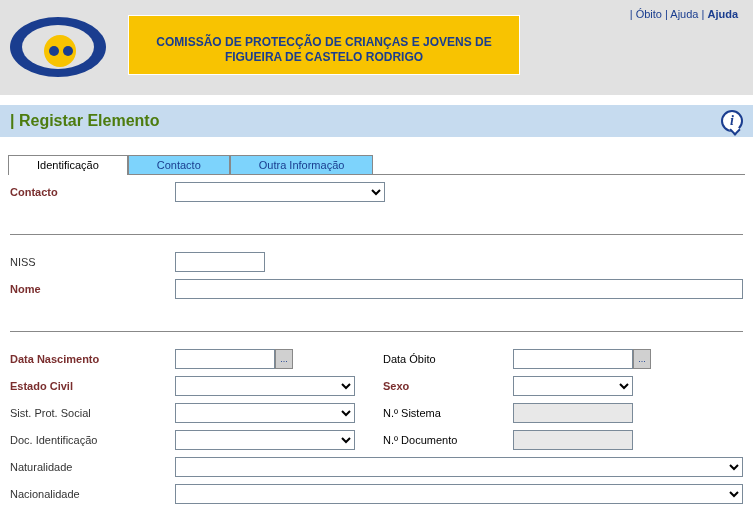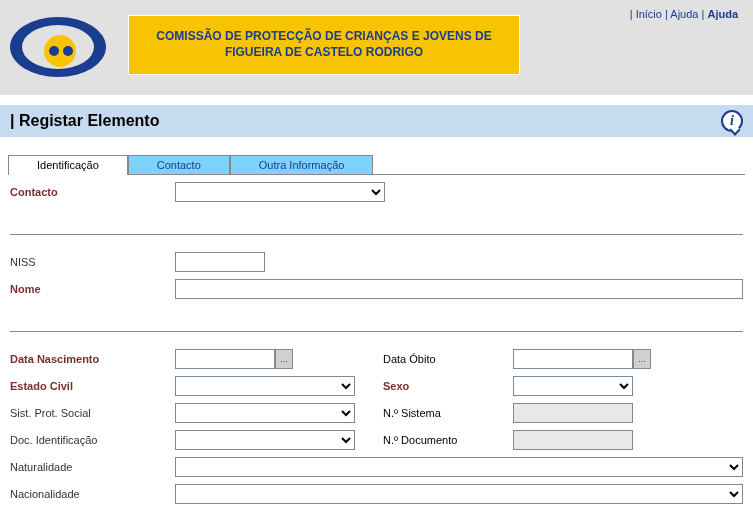--- a/index.html
+++ b/index.html
@@ -1,27 +1,27 @@
 <!DOCTYPE html>
 <html><head>
 <meta charset="utf-8">
 <style>
   * { box-sizing: border-box; margin: 0; padding: 0; }
   body { font-family: Verdana, Arial, sans-serif; font-size: 11px; background: #fff; width: 753px; }
   
   .header-bar { background: #e1e1e1; height: 95px; position: relative; padding: 8px; }
   .logo { position: absolute; left: 8px; top: 15px; width: 100px; height: 65px; }
-  .banner { position: absolute; left: 128px; top: 15px; width: 392px; height: 60px; background: #f8c301; border: 1px solid #fff; display: flex; align-items: center; justify-content: center; text-align: center; padding: 8px; }
+  .banner { position: absolute; left: 128px; top: 15px; width: 392px; height: 60px; background: #f8c301; border: 1px solid #fff; display: flex; align-items: flex-end; justify-content: center; text-align: center; padding: 8px; }
   .banner-text { color: #1a3d8f; font-weight: bold; font-size: 12px; line-height: 1.3; }
   .top-links { position: absolute; right: 15px; top: 8px; font-size: 11px; color: #1a3d8f; }
   .top-links a { color: #1a3d8f; text-decoration: none; cursor: pointer; }
   .top-links .bold { font-weight: bold; }
   
   .title-bar { background: #c6dbef; height: 32px; display: flex; align-items: center; justify-content: space-between; padding: 0 10px; margin-top: 10px; }
-  .title-bar h1 { color: #000000; font-size: 16px; font-weight: bold; }
+  .title-bar h1 { color: #4d7c0f; font-size: 16px; font-weight: bold; }
   .info-icon { width: 22px; height: 22px; background: #fff; border: 2px solid #1a3d8f; border-radius: 50%; display: flex; align-items: center; justify-content: center; color: #1a3d8f; font-weight: bold; font-style: italic; font-family: serif; font-size: 14px; cursor: pointer; position: relative; }
   .info-icon::after { content: ''; position: absolute; bottom: -4px; right: 2px; width: 6px; height: 6px; background: #fff; border-right: 2px solid #1a3d8f; border-bottom: 2px solid #1a3d8f; transform: rotate(45deg); }
   
   .tabs { display: flex; border-bottom: 1px solid #888; margin: 18px 8px 0 8px; }
   .tab { padding: 3px 28px; border: 1px solid #888; border-bottom: none; background: #7dd3fc; color: #1a3d8f; font-size: 11px; cursor: pointer; margin-right: 0; }
   .tab.active { background: #fff; color: #000; position: relative; }
   .tab.active::after { content:''; position:absolute; left:0; right:0; bottom:-1px; height:1px; background:#fff; }
   
   .form-area { padding: 4px 10px 18px 10px; }
   .row { display: flex; align-items: center; min-height: 26px; margin-bottom: 1px; }
@@ -51,21 +51,21 @@
       <circle cx="60" cy="36" r="5" fill="#1a3d8f"></circle>
     </svg>
   </div>
   <div class="banner">
     <div class="banner-text">
       <span>COMISSÃO DE PROTECÇÃO DE CRIANÇAS E JOVENS DE</span><br>
       <span>FIGUEIRA DE CASTELO RODRIGO</span>
     </div>
   </div>
   <div class="top-links">
-    | <a>Início</a>
+    | <a>Óbito</a>
     | <a>Ajuda</a>
     | <a class="bold">Ajuda</a>
   </div>
 </div>
 
 <div class="title-bar">
   <h1>| Registar Elemento</h1>
   <div class="info-icon">i</div>
 </div>
 

